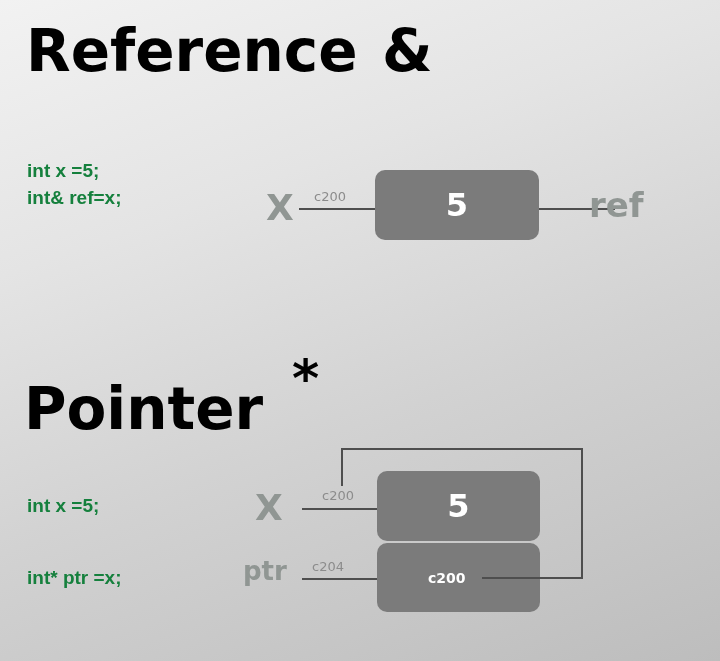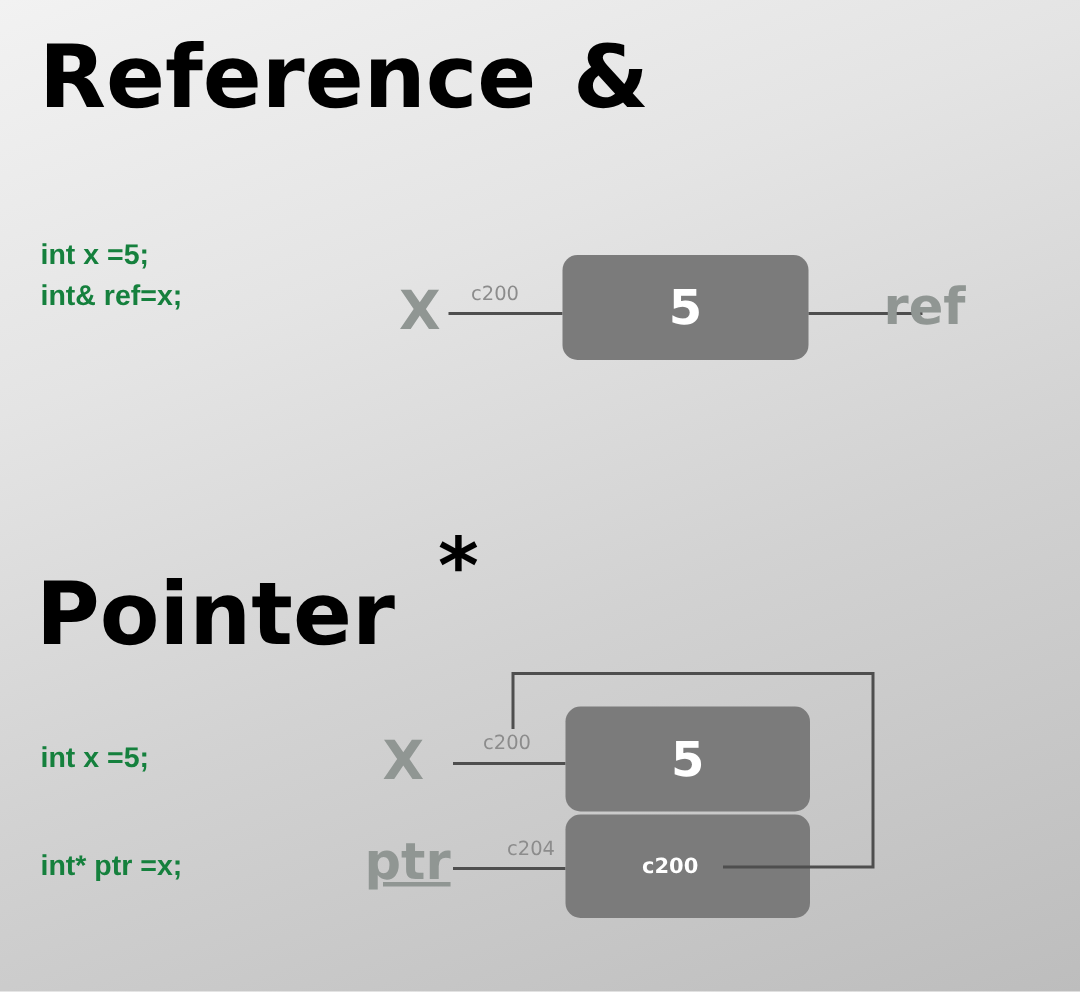--- a/index.html
+++ b/index.html
@@ -52,23 +52,23 @@
 <div class="abs code" style="left:27px; top:568px;">int* ptr =x;</div>
 
 <div class="abs varname" style="left:255px; top:490px; font-size:36px;">X</div>
 <div class="abs line" style="left:302px; top:508px; width:75px; height:2px;"></div>
 <div class="abs addr" style="left:322px; top:489px;">c200</div>
 
 <div class="abs box" style="left:377px; top:471px; width:163px; height:70px; font-size:32px;">
   <span>5</span>
 </div>
 
-<div class="abs varname" style="left:243px; top:558px; font-size:34px;text-decoration:underline;">ptr</div>
+<div class="abs varname" style="left:243px; top:558px; font-size:26px;">ptr</div>
 <div class="abs line" style="left:302px; top:578px; width:75px; height:2px;"></div>
-<div class="abs addr" style="left:338px; top:560px;">c204</div>
+<div class="abs addr" style="left:312px; top:560px;">c204</div>
 
 <div class="abs box" style="left:377px; top:543px; width:163px; height:69px; font-size:14px; justify-content:flex-start;">
   <span style="margin-left:51px;">c200</span>
 </div>
 
 <svg class="abs" style="left:0; top:0;" width="720" height="661">
   <polyline points="482,578 582,578 582,449 342,449 342,486" fill="none" stroke="#4e4e4e" stroke-width="2"></polyline>
 </svg>
 
 </body></html>

